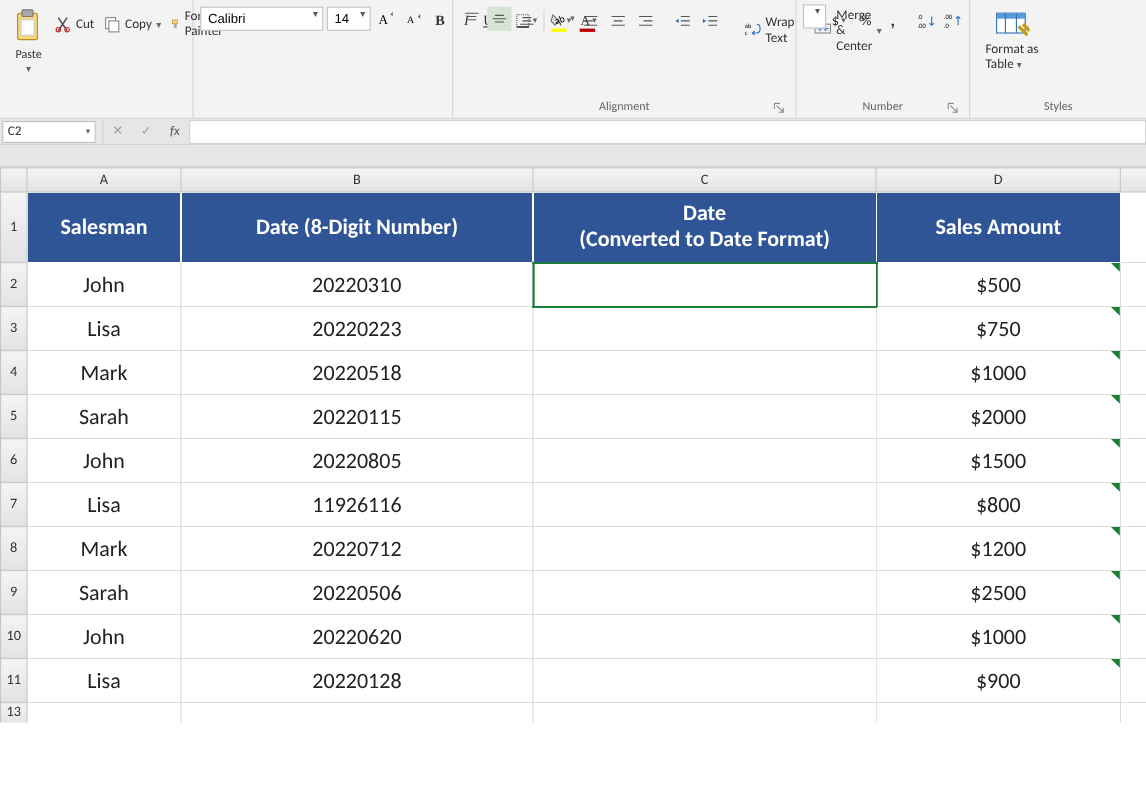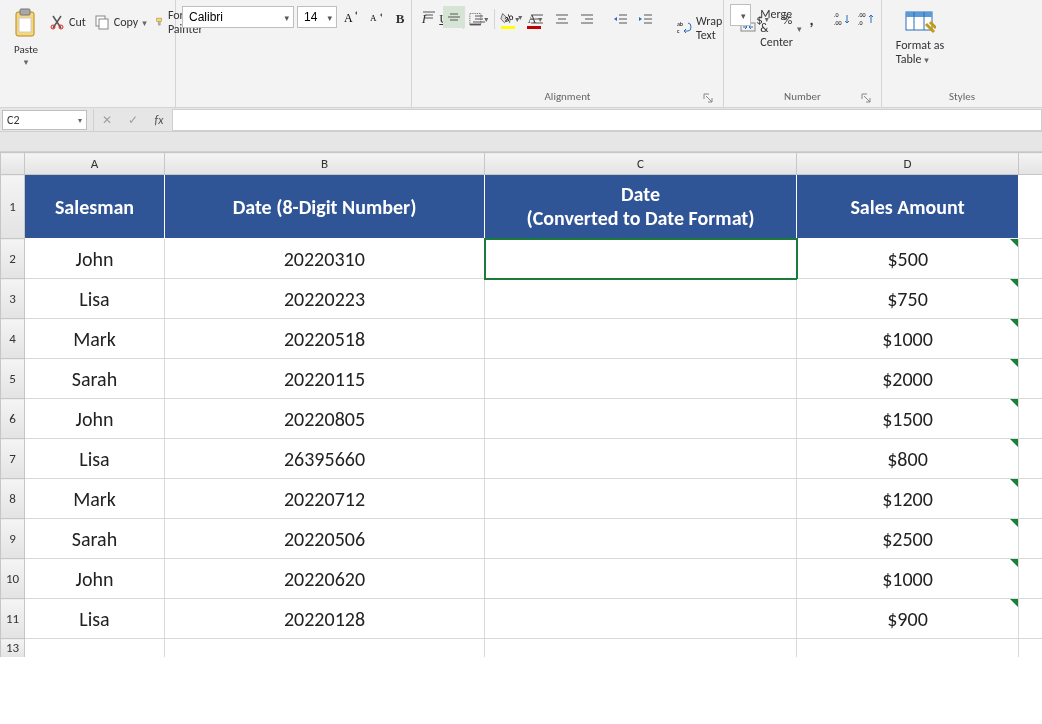--- a/index.html
+++ b/index.html
@@ -64,21 +64,20 @@
 
   .vstack { display:flex; flex-direction:row; gap:2px; }
   .hstack { display:flex; flex-direction:row; align-items:center; gap:3px; }
 
   .clip-item { display:flex; align-items:center; gap:4px; padding:2px 3px; cursor:default; }
   .clip-item .ic { width:16px; height:16px; display:flex; align-items:center; justify-content:center; }
 
   
   .dropdown {
     display:flex;
-    align-items:center;
     background:#fff;
     border:1px solid #bfbfbf;
     height:22px;
     padding:0 4px;
   }
   .dropdown input {
     border:none; outline:none; font-size:12px; width:100%; background:transparent;
   }
   .dropdown .chev { font-size:9px; color:#555; margin-left:2px; }
   .font-name { width:112px; }
@@ -588,21 +587,21 @@
           <th class="rowhdr">6</th>
           <td class="cell">John</td>
           <td class="cell">20220805</td>
           <td class="cell"></td>
           <td class="cell">$1500<span class="tri-green"></span></td>
           <td class="cell empty"></td>
         </tr>
         <tr class="data-row">
           <th class="rowhdr">7</th>
           <td class="cell">Lisa</td>
-          <td class="cell">26395660</td>
+          <td class="cell">11926116</td>
           <td class="cell"></td>
           <td class="cell">$800<span class="tri-green"></span></td>
           <td class="cell empty"></td>
         </tr>
         <tr class="data-row">
           <th class="rowhdr">8</th>
           <td class="cell">Mark</td>
           <td class="cell">20220712</td>
           <td class="cell"></td>
           <td class="cell">$1200<span class="tri-green"></span></td>

